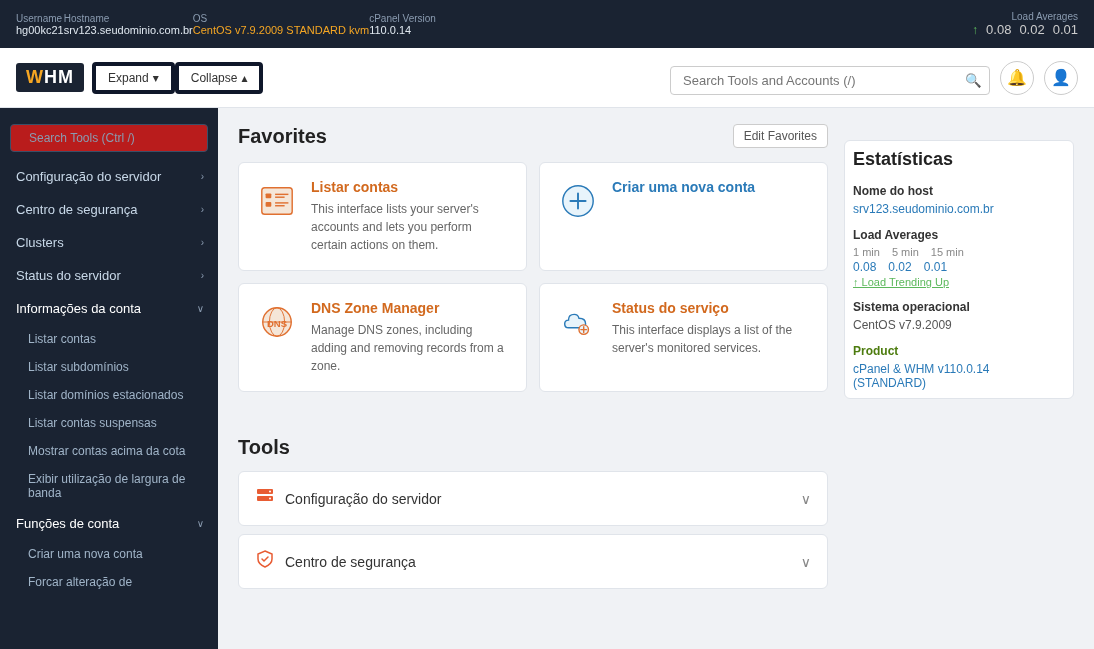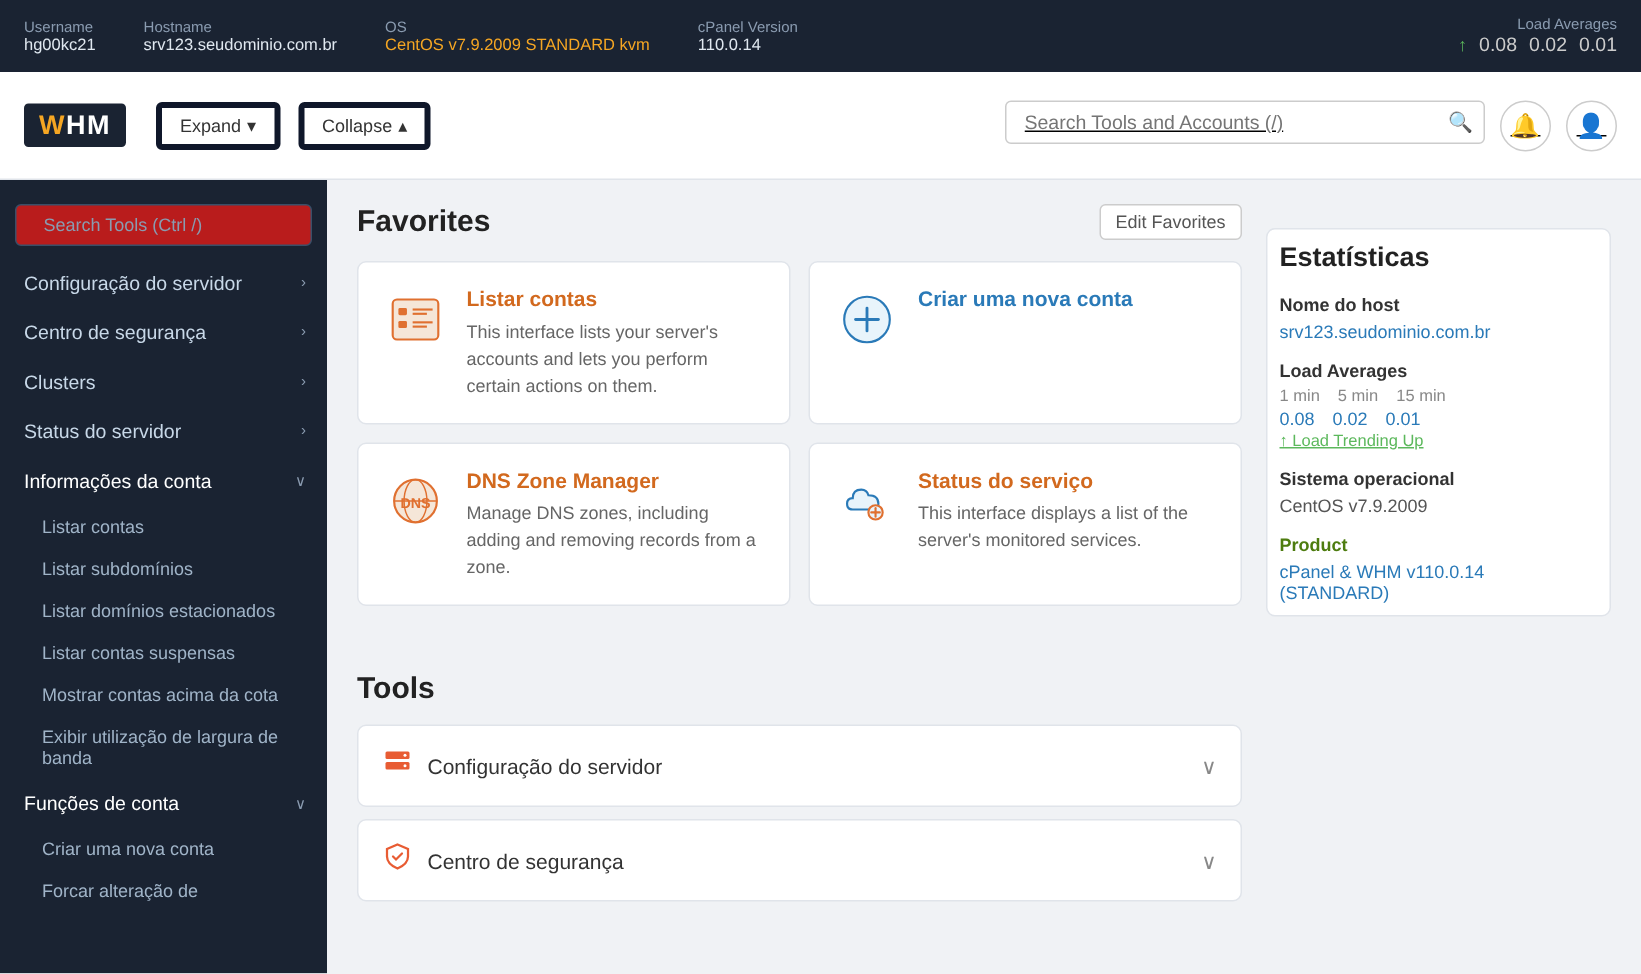--- a/index.html
+++ b/index.html
@@ -7,40 +7,38 @@
 
     
     .top-bar {
       background: #1a2332;
       color: #ccc;
       display: flex;
       align-items: center;
       padding: 0 16px;
       height: 48px;
       flex-shrink: 0;
-      gap: 32px;
     }
     .top-bar .meta-item { display: flex; flex-direction: column; }
     .top-bar .meta-label { font-size: 10px; color: #8a9bb0; }
     .top-bar .meta-value { font-size: 11px; color: #e0e8f0; }
     .top-bar .meta-value.orange { color: #f5a623; }
     .top-bar .load-averages { margin-left: auto; display: flex; flex-direction: column; align-items: flex-end; }
     .top-bar .load-values { display: flex; gap: 8px; align-items: center; }
     .top-bar .load-arrow { color: #5cb85c; font-size: 12px; }
 
     
     .second-bar {
       background: #fff;
       display: flex;
       align-items: center;
       padding: 8px 16px;
-      height: 72px;
+      height: 60px;
       border-bottom: 1px solid #e0e4ea;
       flex-shrink: 0;
-      gap: 12px;
     }
     .whm-logo {
       background: #1a2332;
       color: #fff;
       font-weight: bold;
       font-size: 18px;
       padding: 4px 10px;
       border-radius: 3px;
       letter-spacing: 1px;
       margin-right: 8px;
@@ -54,23 +52,22 @@
       cursor: pointer;
       font-size: 12px;
       color: #333;
       display: flex;
       align-items: flex-start;
       gap: 4px;
     }
     .search-bar-wrapper {
       margin-left: auto;
       display: flex;
-      align-items: flex-start;
+      align-items: flex-end;
       gap: 10px;
-      text-decoration: underline;
     }
     .search-bar {
       position: relative;
       display: flex;
       align-items: center;
     }
     .search-bar input {
       border: 1px solid #ccc;
       border-radius: 4px;
       padding: 6px 36px 6px 12px;

